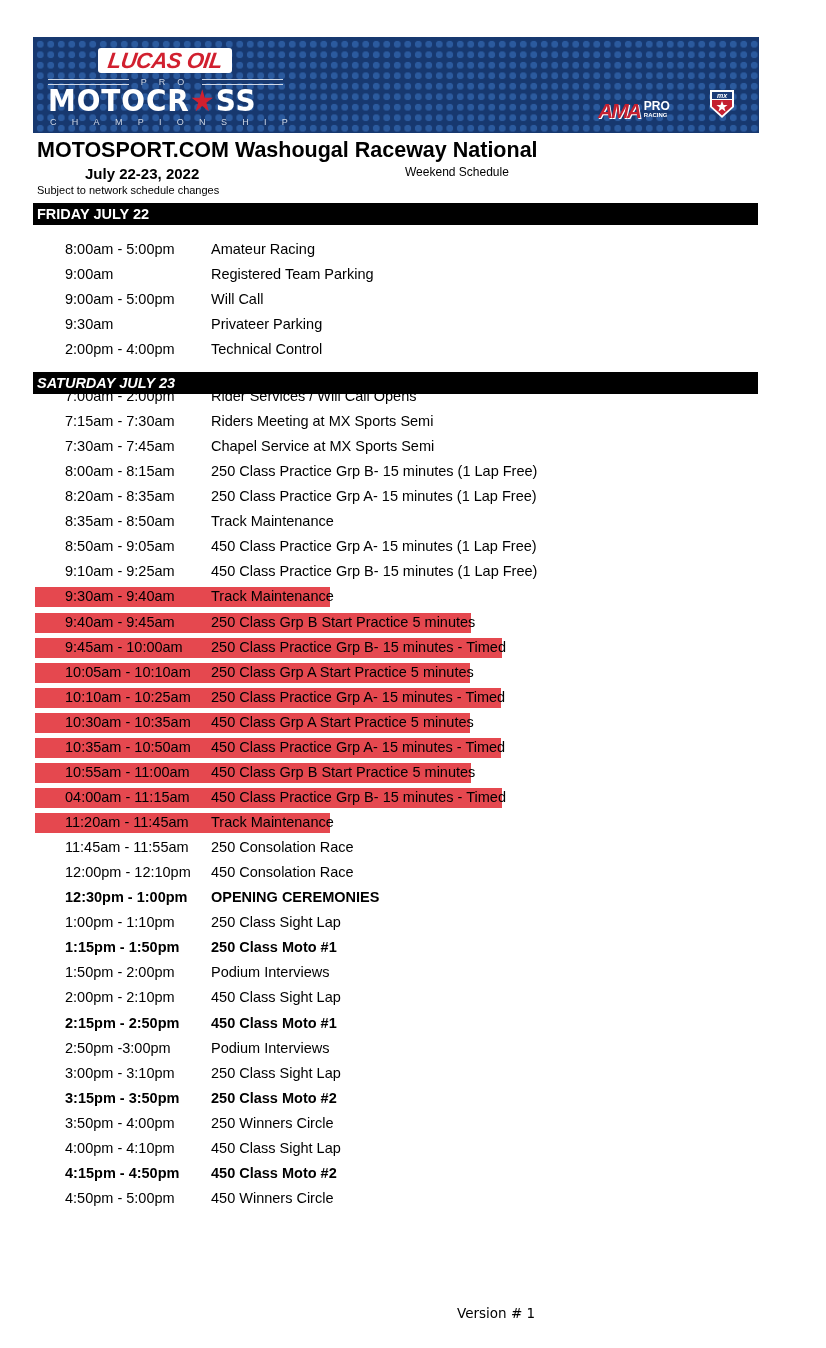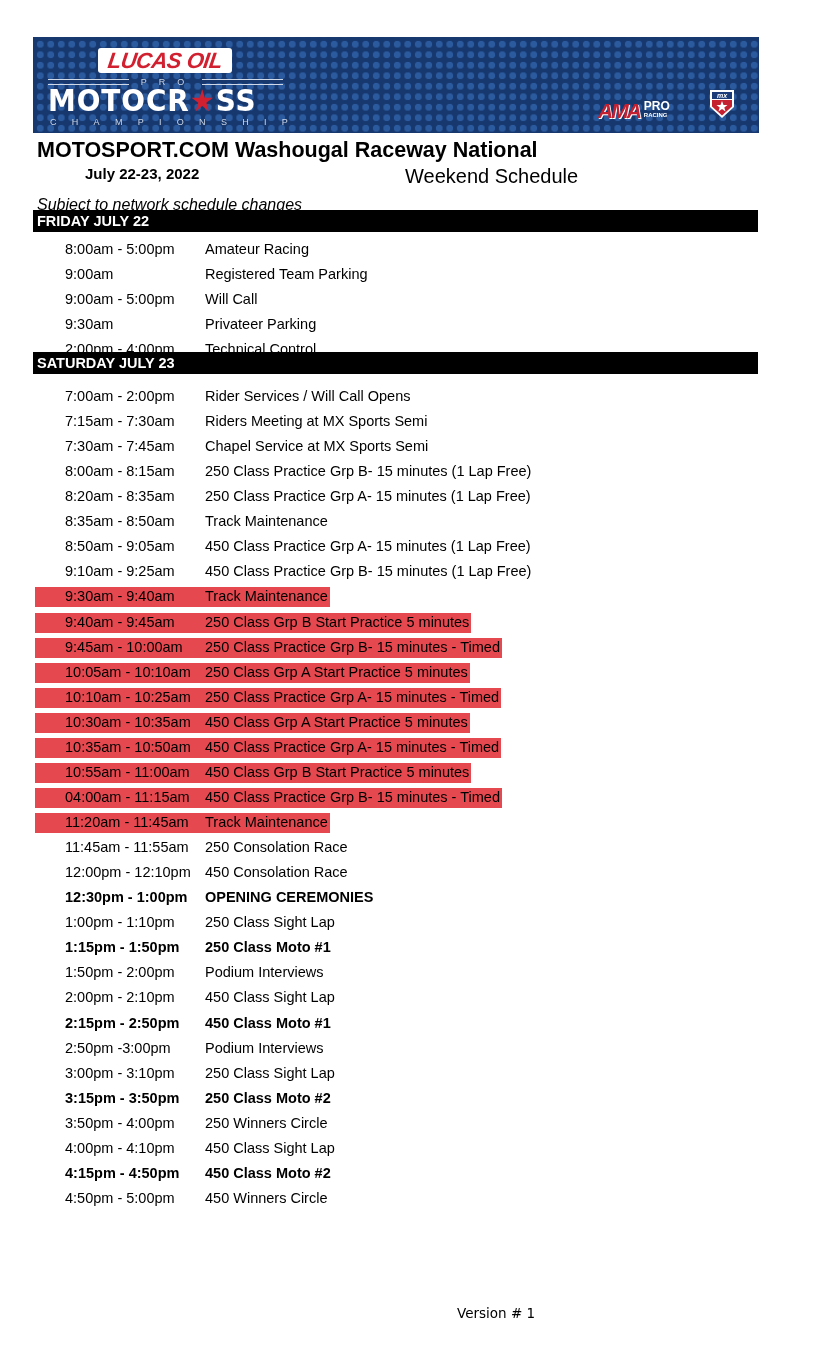--- a/index.html
+++ b/index.html
@@ -32,27 +32,27 @@
   .wreath-r { right:3px; border-left:none; }
   .ama { position:absolute; left:565px; top:62px; display:flex; align-items:center; }
   .ama .a { color:#c42030; font-weight:bold; font-style:italic; font-size:21px; letter-spacing:-2px;
             text-shadow:1px 1px 0 #fff; }
   .ama .pr { margin-left:4px; line-height:9px; }
   .ama .pr .p1 { color:#fff; font-weight:bold; font-size:12px; display:block; }
   .ama .pr .p2 { color:#fff; font-weight:bold; font-size:6px; display:block; }
   .mxbadge { position:absolute; left:675px; top:50px; width:28px; height:32px; }
   .title { position:absolute; left:37px; top:137px; font-size:21.5px; font-weight:bold; line-height:26px; white-space:nowrap; }
   .date { position:absolute; left:37px; top:165px; font-size:15px; font-weight:bold; white-space:nowrap;margin-left:48px; }
-  .wkend { position:absolute; left:405px; top:165px; font-size:20px; white-space:nowrap; }
-  .note { position:absolute; left:37px; top:196px; font-size:16px; font-style:italic; white-space:nowrap; }
+  .wkend { position:absolute; left:405px; top:165px; font-size:12px; white-space:nowrap; }
+  .note { position:absolute; left:37px; top:184px; font-size:11px; white-space:nowrap; }
   .daybar { position:absolute; left:33px; width:725px; height:22px; background:#000; color:#fff;
             font-weight:bold; font-size:14.5px; line-height:22px; padding-left:4px; box-sizing:border-box; }
   .row { position:absolute; left:33px; height:21px; font-size:14.5px; line-height:21px; white-space:nowrap; }
   .row .time { position:absolute; left:4px; top:0;margin-left:28px; }
-  .row .event { position:absolute; left:172px; top:0; }
+  .row .event { position:absolute; left:178px; top:0; }
   .row.bold { font-weight:bold; }
   .row.hl .hlbg { position:absolute; left:2px; top:1px; height:20px; background:#e5484f; }
   .row.hl .time, .row.hl .event { }
   .version { position:absolute; left:457px; top:1305px; font-size:13.5px; font-family:"DejaVu Sans", sans-serif; }
 </style>
 </head>
 <body>
 
 <div class="banner">
   <div class="lucas-box">
@@ -83,42 +83,42 @@
     <text x="14" y="11" font-size="7" font-weight="bold" font-style="italic" fill="#ffffff" text-anchor="middle" font-family="Liberation Sans, sans-serif">mx</text>
   </svg>
 </div>
 
 <div class="title">MOTOSPORT.COM Washougal Raceway National</div>
 <div class="date">July 22-23, 2022</div>
 <div class="wkend">Weekend Schedule</div>
 <div class="note">Subject to network schedule changes</div>
 
 <div id="schedule">
-    <div class="daybar" style="top: 210px;">FRIDAY JULY 22</div>
+    <div class="daybar" style="top: 203px;">FRIDAY JULY 22</div>
     <div class="row" style="top: 239px;">
       <span class="time">8:00am - 5:00pm</span>
       <span class="event">Amateur Racing</span>
     </div>
     <div class="row" style="top: 264.06px;">
       <span class="time">9:00am</span>
       <span class="event">Registered Team Parking</span>
     </div>
     <div class="row" style="top: 289.12px;">
       <span class="time">9:00am - 5:00pm</span>
       <span class="event">Will Call</span>
     </div>
     <div class="row" style="top: 314.18px;">
       <span class="time">9:30am</span>
       <span class="event">Privateer Parking</span>
     </div>
     <div class="row" style="top: 339.24px;">
       <span class="time">2:00pm - 4:00pm</span>
       <span class="event">Technical Control</span>
     </div>
-    <div class="daybar" style="top: 352px;">SATURDAY JULY 23</div>
+    <div class="daybar" style="top: 372px; font-style: italic;">SATURDAY JULY 23</div>
     <div class="row" style="top: 386px;">
       <span class="time">7:00am - 2:00pm</span>
       <span class="event">Rider Services / Will Call Opens</span>
     </div>
     <div class="row" style="top: 411.06px;">
       <span class="time">7:15am - 7:30am</span>
       <span class="event">Riders Meeting at MX Sports Semi</span>
     </div>
     <div class="row" style="top: 436.12px;">
       <span class="time">7:30am - 7:45am</span>

